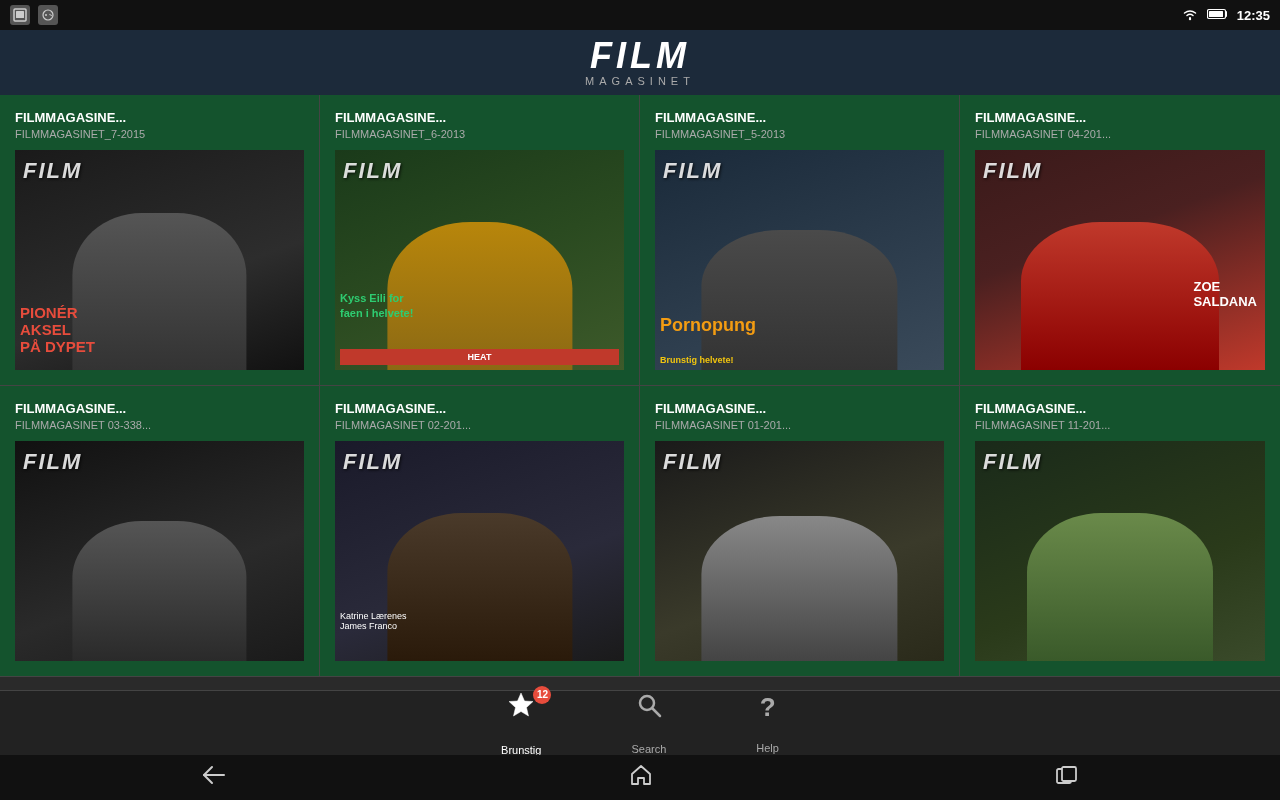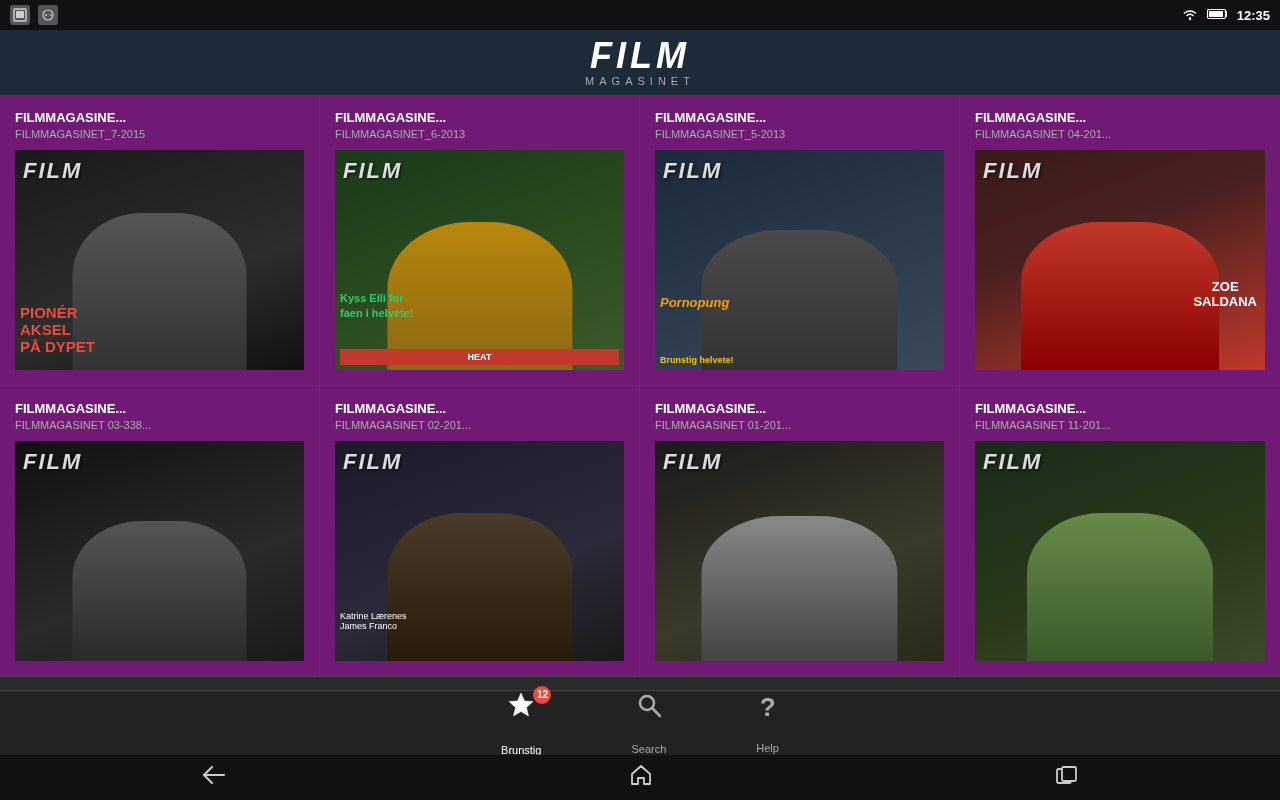--- a/index.html
+++ b/index.html
@@ -98,21 +98,21 @@
       background: #2a2a2a;
       overflow-y: auto;
       padding: 0;
     }
     .grid-row {
       display: grid;
       grid-template-columns: repeat(4, 1fr);
       border-bottom: 1px solid #444;
     }
     .magazine-item {
-      background: #701a75;
+      background: #14532d;
       border-right: 1px solid #444;
       padding: 15px;
       cursor: pointer;
       display: flex;
       flex-direction: column;
       align-items: flex-start;
     }
     .magazine-item:last-child {
       border-right: none;
     }
@@ -322,35 +322,34 @@
       right: 5px;
       background: #c0392b;
       color: #fff;
       font-size: 9px;
       font-weight: bold;
       padding: 3px 5px;
       text-align: center;
     }
     .cover-porno {
       position: absolute;
-      bottom: 60px;
+      bottom: 34px;
       left: 5px;
-      font-size: 13px;
+      font-size: 18px;
       font-weight: 900;
       color: #f39c12;
-      font-style: italic;
     }
     .cover-zoe {
       position: absolute;
       bottom: 60px;
       right: 8px;
       font-size: 13px;
       font-weight: bold;
       color: #fff;
-      text-align: center;
+      text-align: left;
       line-height: 1.2;
     }
   </style>
 </head>
 <body>
 
 <div id="status-bar">
   <div class="status-left">
     <div class="status-icon">
       <svg width="14" height="14" viewBox="0 0 14 14" fill="none">

